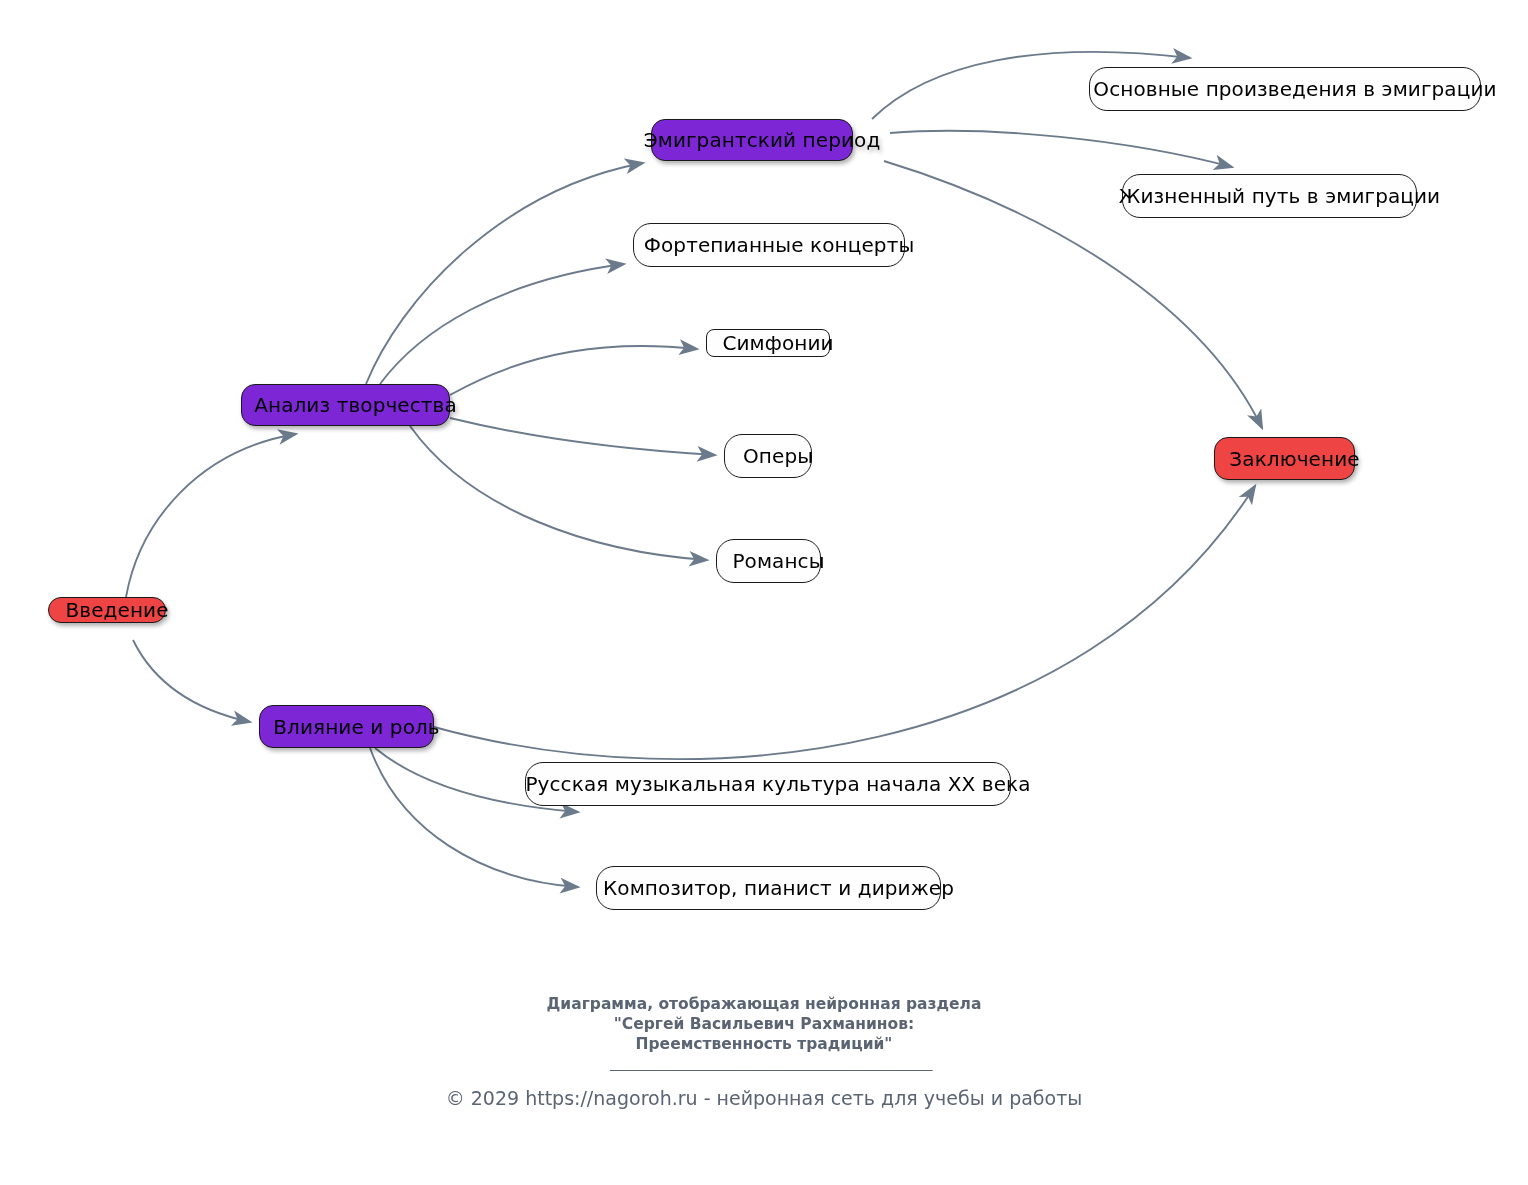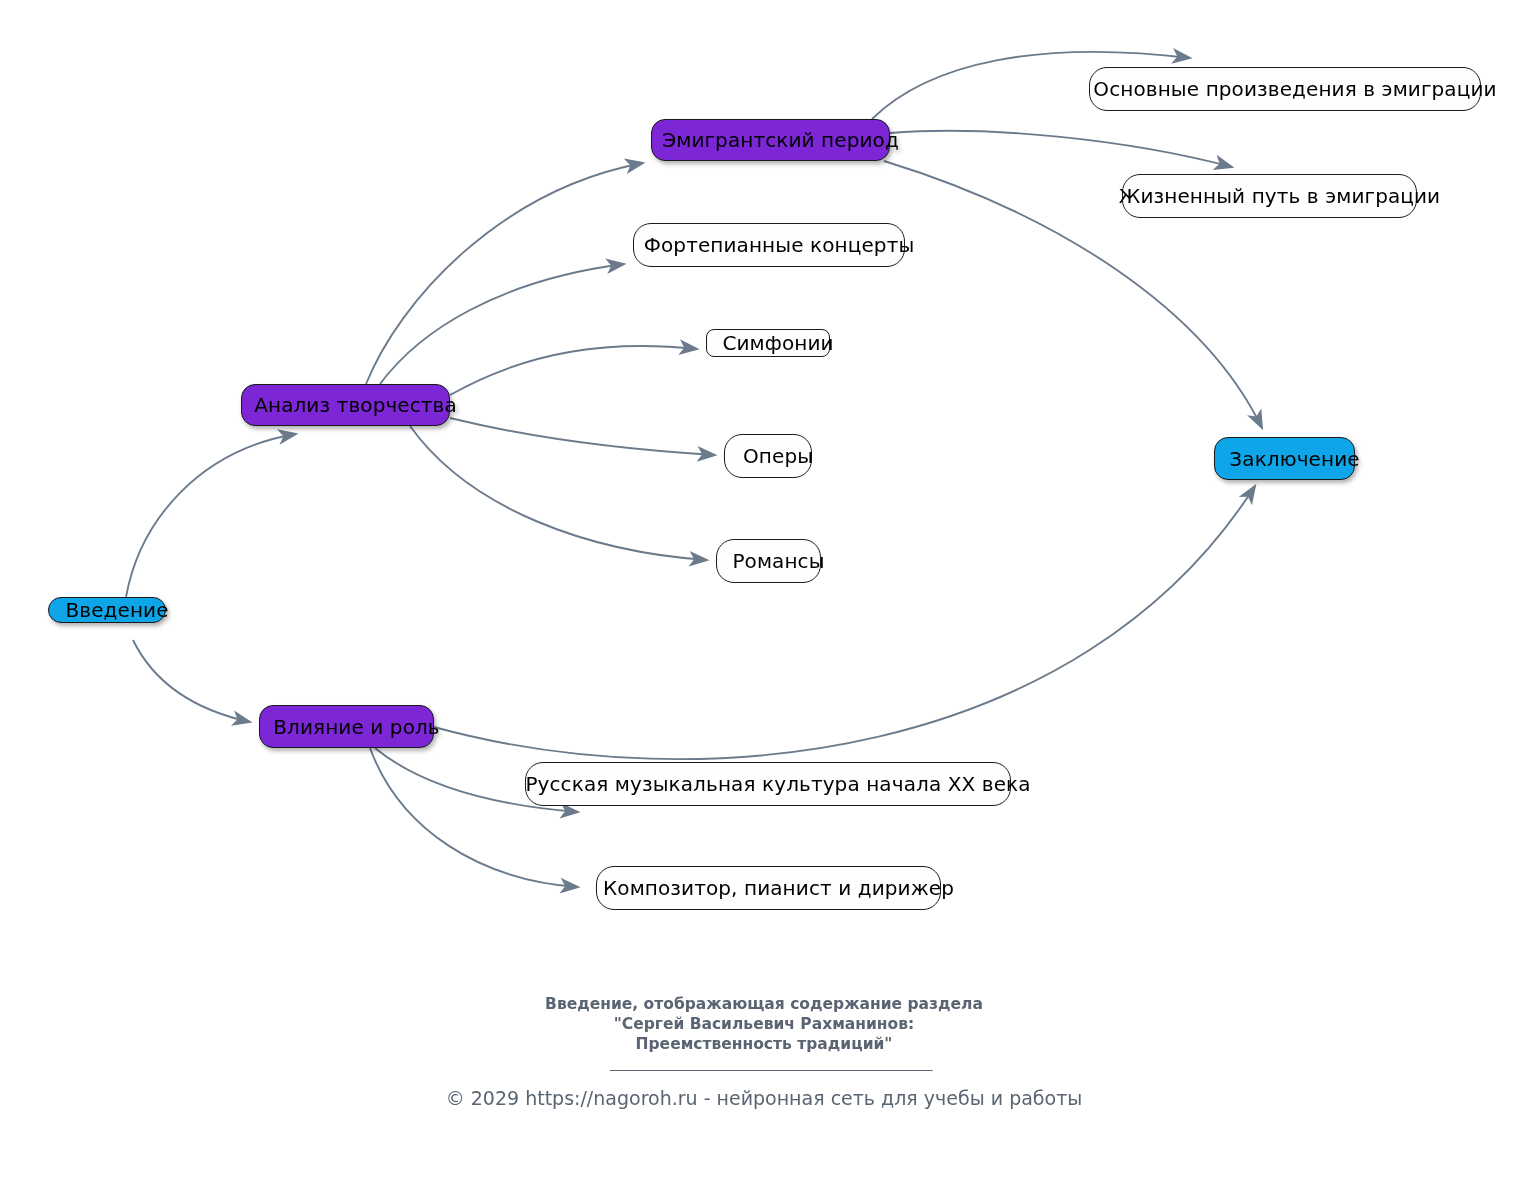--- a/index.html
+++ b/index.html
@@ -33,21 +33,21 @@
     justify-content: center;
     border-radius: 14px;
     white-space: nowrap;
     font-size: 20px;
     color: #000000;
     letter-spacing: 0.1px;
     filter: drop-shadow(2px 3px 2px rgba(0,0,0,0.30));
     padding-left: 20px;
   }
   .node.green {
-    background: #0ea5e9;
+    background: #ef4444;
     border: 1.6px solid #1a1a1a;
     align-items: center;
   }
   .node.purple {
     background: #7c26d6;
     border: 1.6px solid #1a1a1a;
   }
   .node.leaf {
     background: #fefefe;
     border: 1.7px solid #1b1b1b;
@@ -129,21 +129,21 @@
   </div>
 
   <div class="node purple" style="left:241px; top:384px; width:209px; height:42px;">
     <span>Анализ творчества</span>
   </div>
 
   <div class="node purple" style="left:259px; top:705px; width:175px; height:43px;">
     <span>Влияние и роль</span>
   </div>
 
-  <div class="node purple" style="left:651px; top:119px; width:239px; height:42px;">
+  <div class="node purple" style="left:651px; top:119px; width:202px; height:42px;">
     <span>Эмигрантский период</span>
   </div>
 
   <div class="node leaf" style="left:1089px; top:67px; width:392px; height:44px;">
     <span>Основные произведения в эмиграции</span>
   </div>
 
   <div class="node leaf" style="left:1122px; top:174px; width:295px; height:44px;">
     <span>Жизненный путь в эмиграции</span>
   </div>
@@ -170,21 +170,21 @@
 
   <div class="node leaf" style="left:525px; top:762px; width:486px; height:44px;">
     <span>Русская музыкальная культура начала XX века</span>
   </div>
 
   <div class="node leaf" style="left:596px; top:866px; width:345px; height:44px;">
     <span>Композитор, пианист и дирижер</span>
   </div>
 
   <div class="caption" id="caption-title">
-    <span class="cl">Введение, отображающая содержание раздела</span>
+    <span class="cl">Диаграмма, отображающая нейронная раздела</span>
     <span class="cl">"Сергей Васильевич Рахманинов:</span>
     <span class="cl">Преемственность традиций"</span>
   </div>
 
   <div class="caption" id="caption-rule">______________________________________________</div>
 
   <div class="caption" id="caption-copyright">© 2029 https://nagoroh.ru - нейронная сеть для учебы и работы</div>
 
 </div>
 

